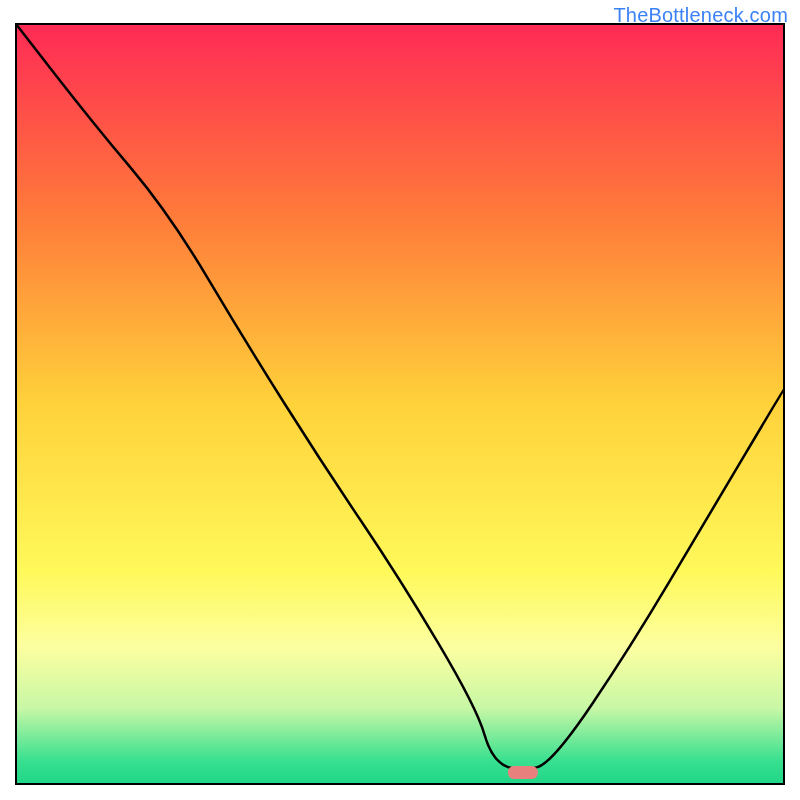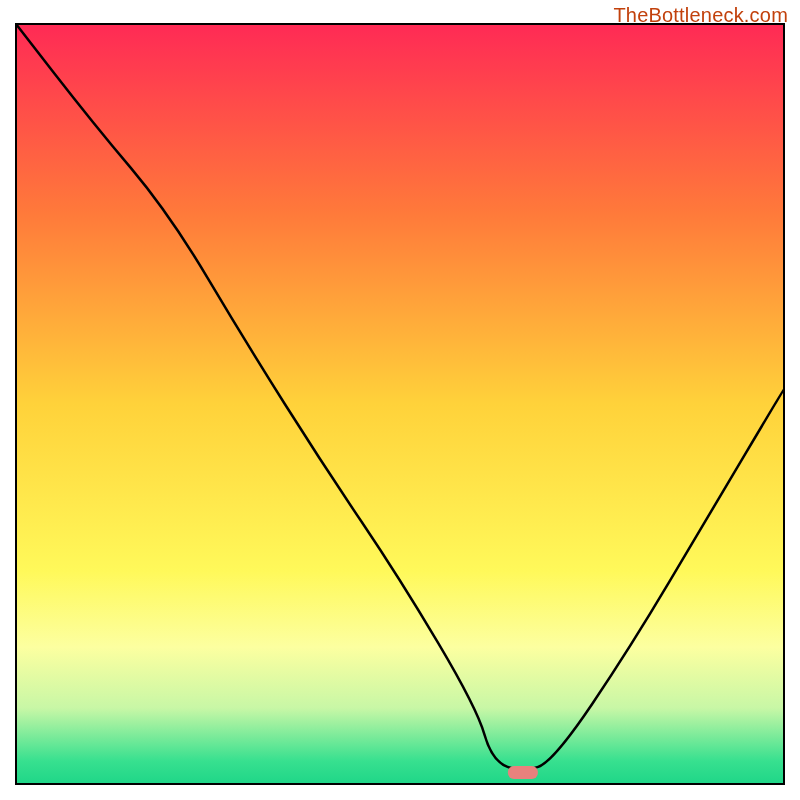--- a/index.html
+++ b/index.html
@@ -12,21 +12,21 @@
   }
   .chart-wrap {
     position: relative;
     width: 800px;
     height: 800px;
   }
   .attribution {
     position: absolute;
     top: 4px;
     right: 12px;
-    color: #c2410c;
+    color: #3b82f6;
     font-size: 20px;
     font-weight: 500;
     letter-spacing: 0.2px;
     margin-left: 47px;
   }
   svg {
     display: block;
   }
 </style>
 </head>

